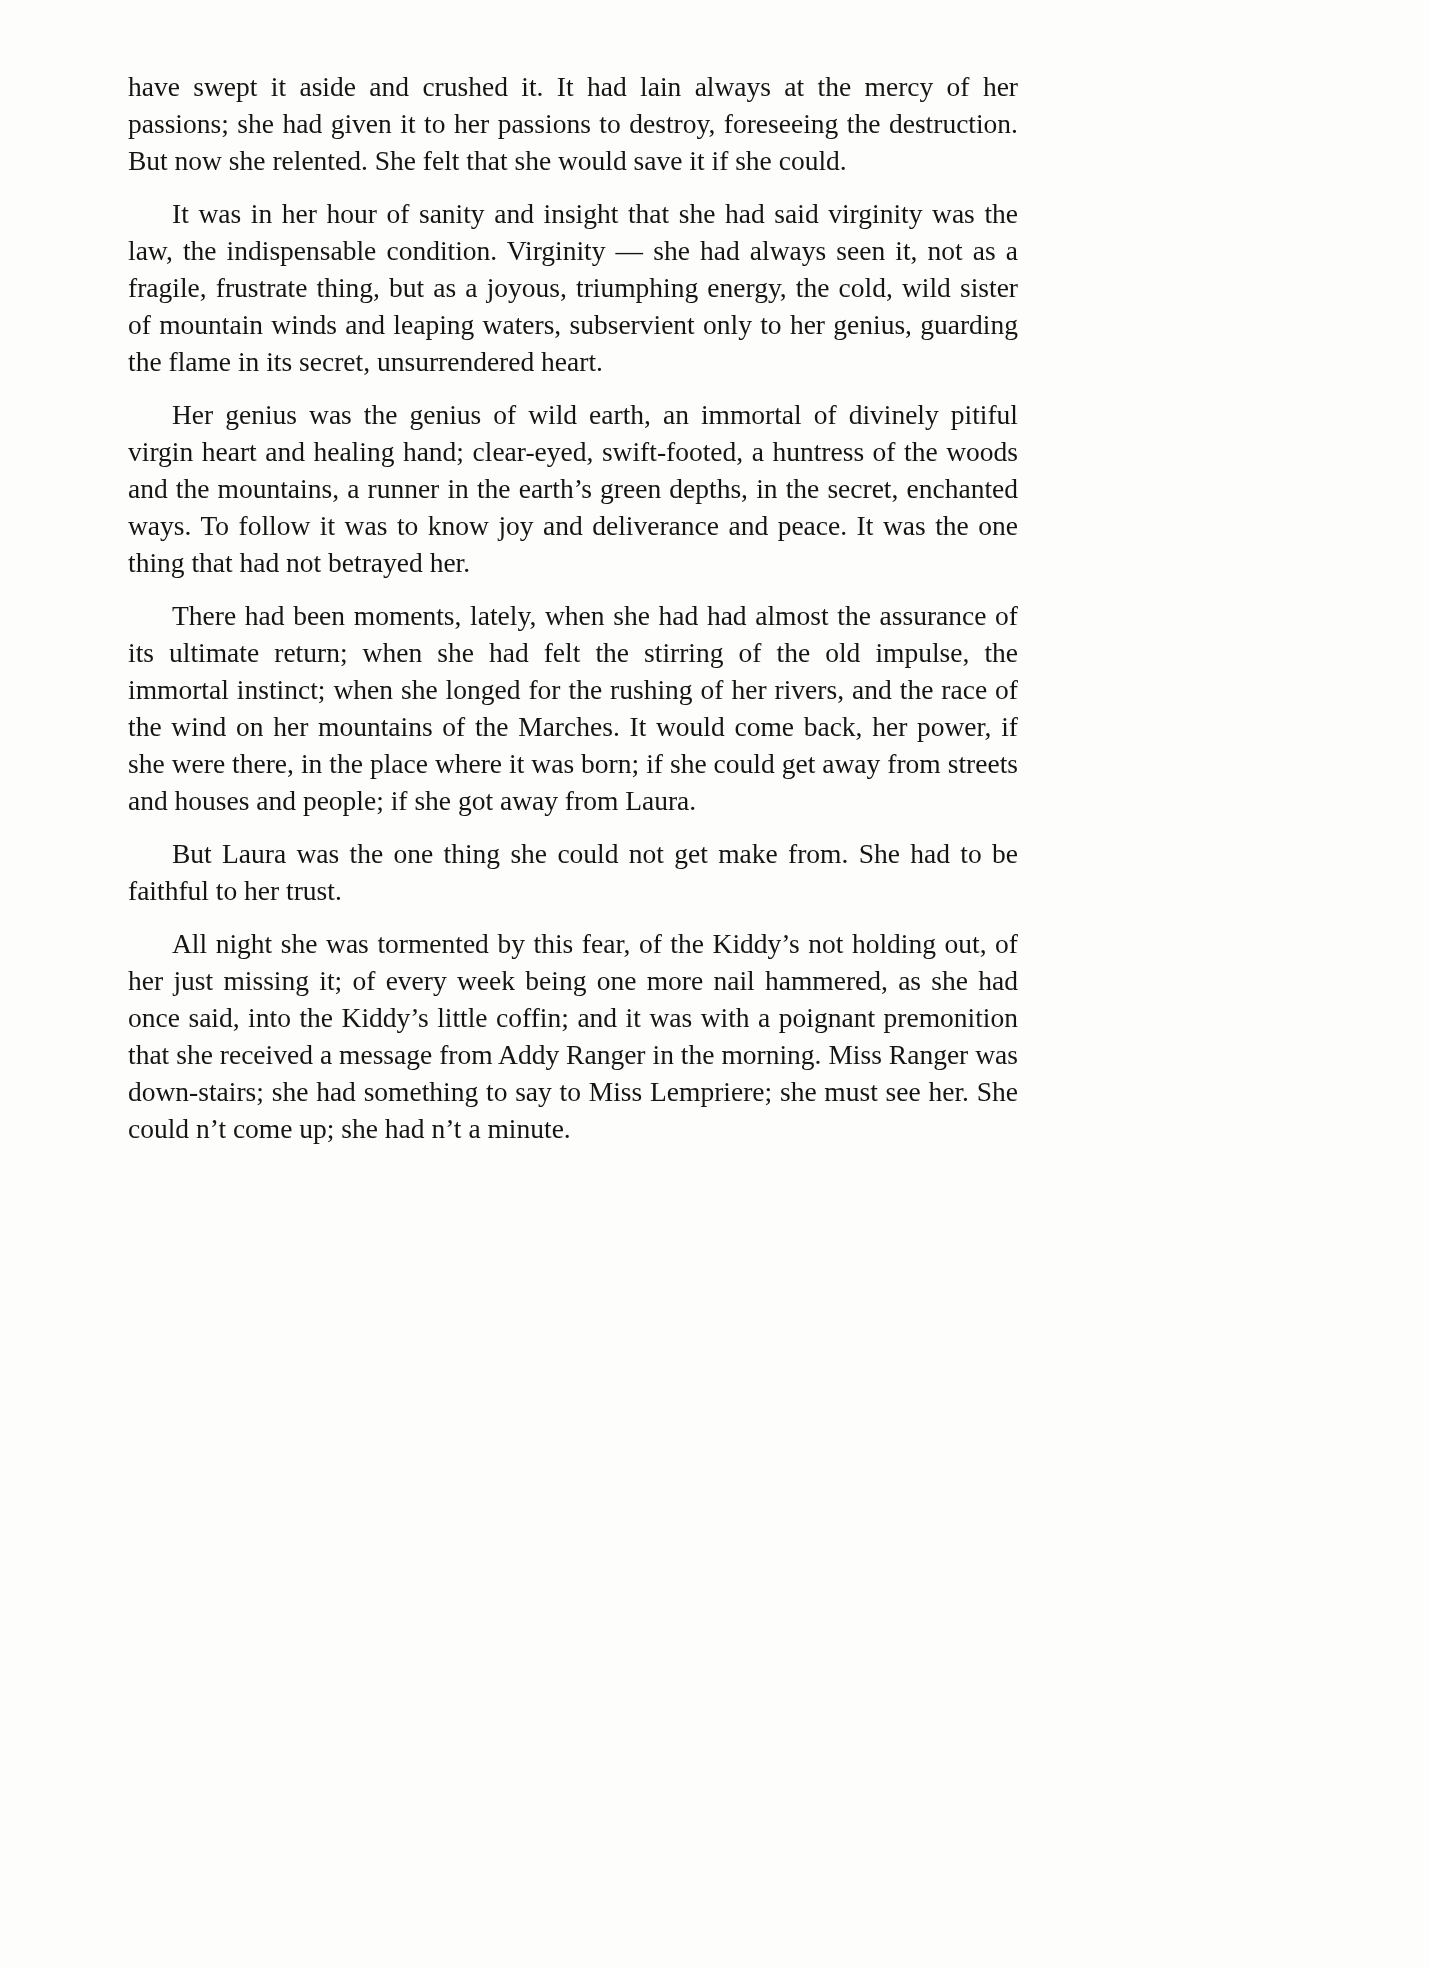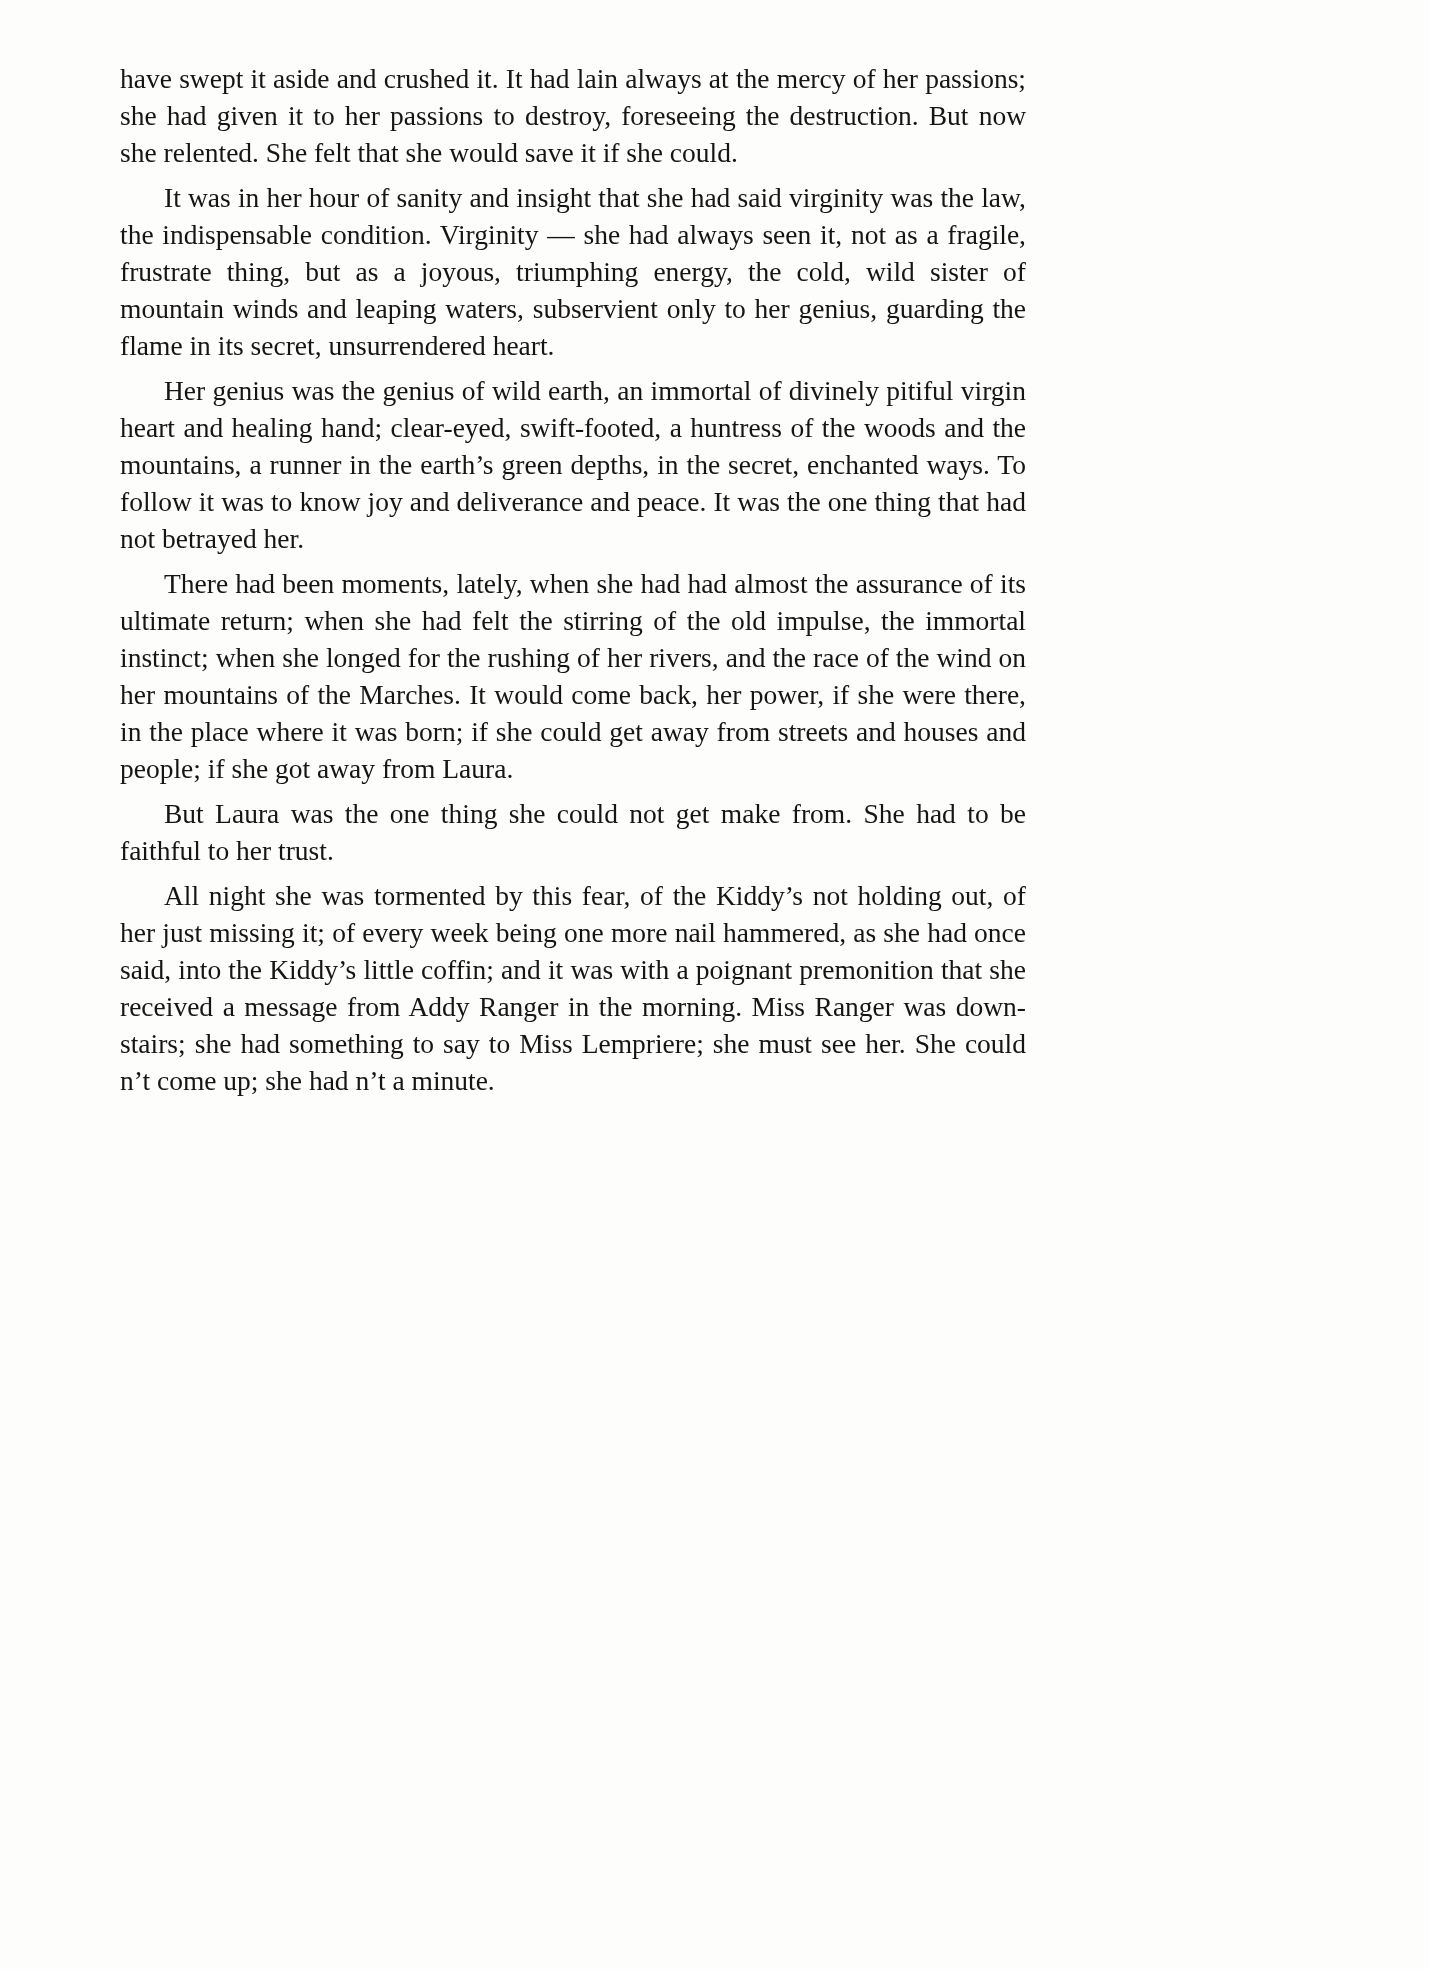--- a/index.html
+++ b/index.html
@@ -48,21 +48,21 @@
     letter-spacing: 0.02em;
     color: #1b1916;
   }
   .page-text {
     font-size: 27.5px;
     line-height: 37px;
     text-align: justify;
     text-justify: inter-word;
   }
   .page-text p.para {
-    margin: 8px;
+    margin: 16px;
     padding: 0;
   }
   .page-text p.para.indent {
     text-indent: 44px;
   }
 </style>
 </head>
 <body>
 
 <div class="scan-page">

